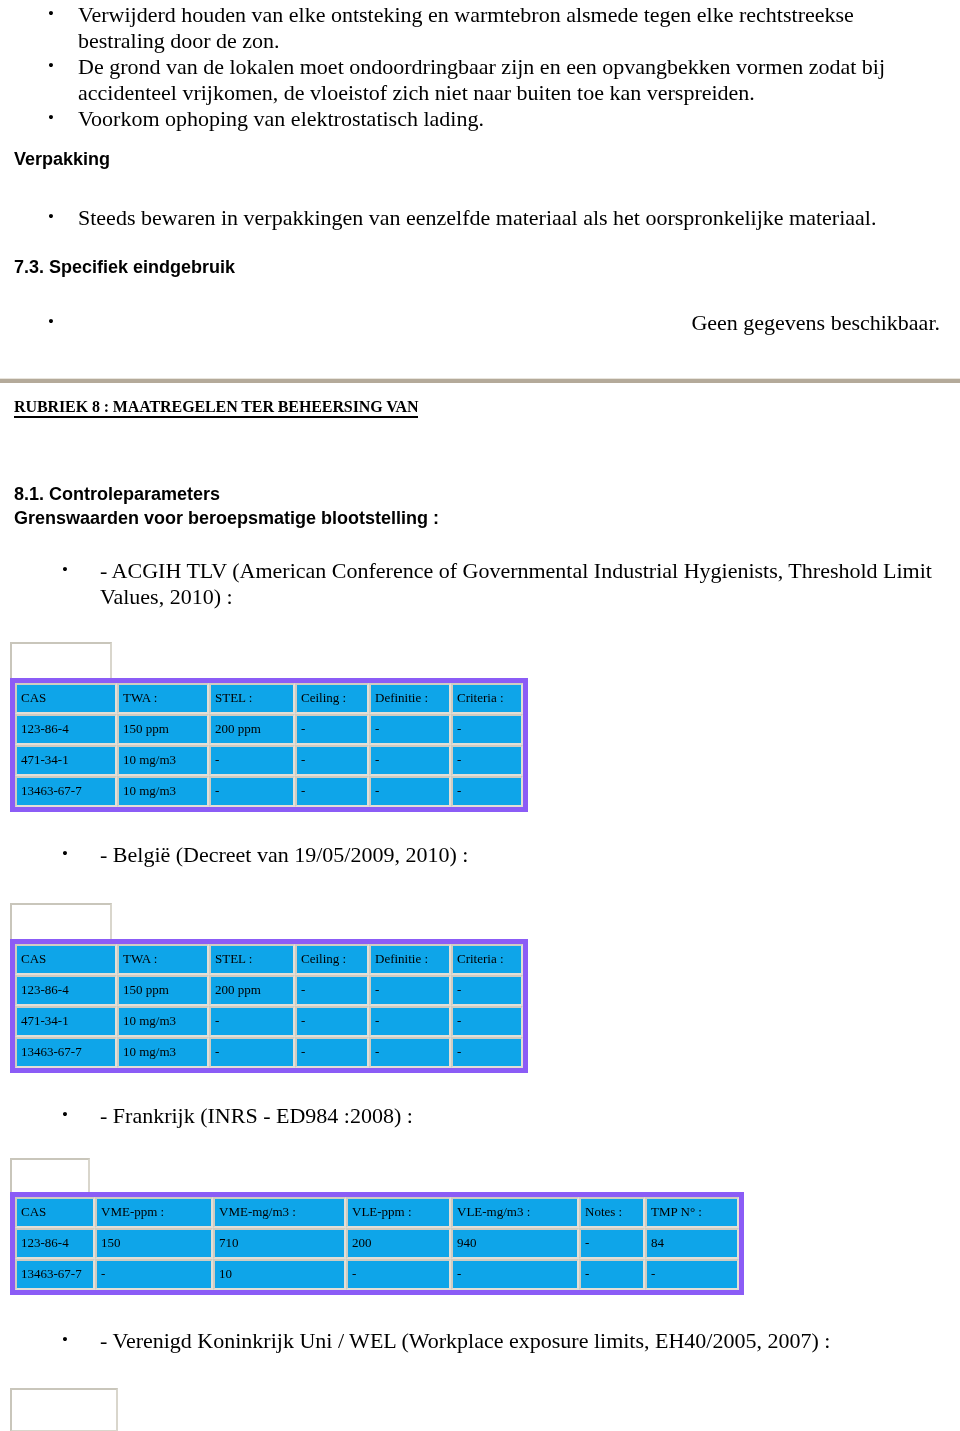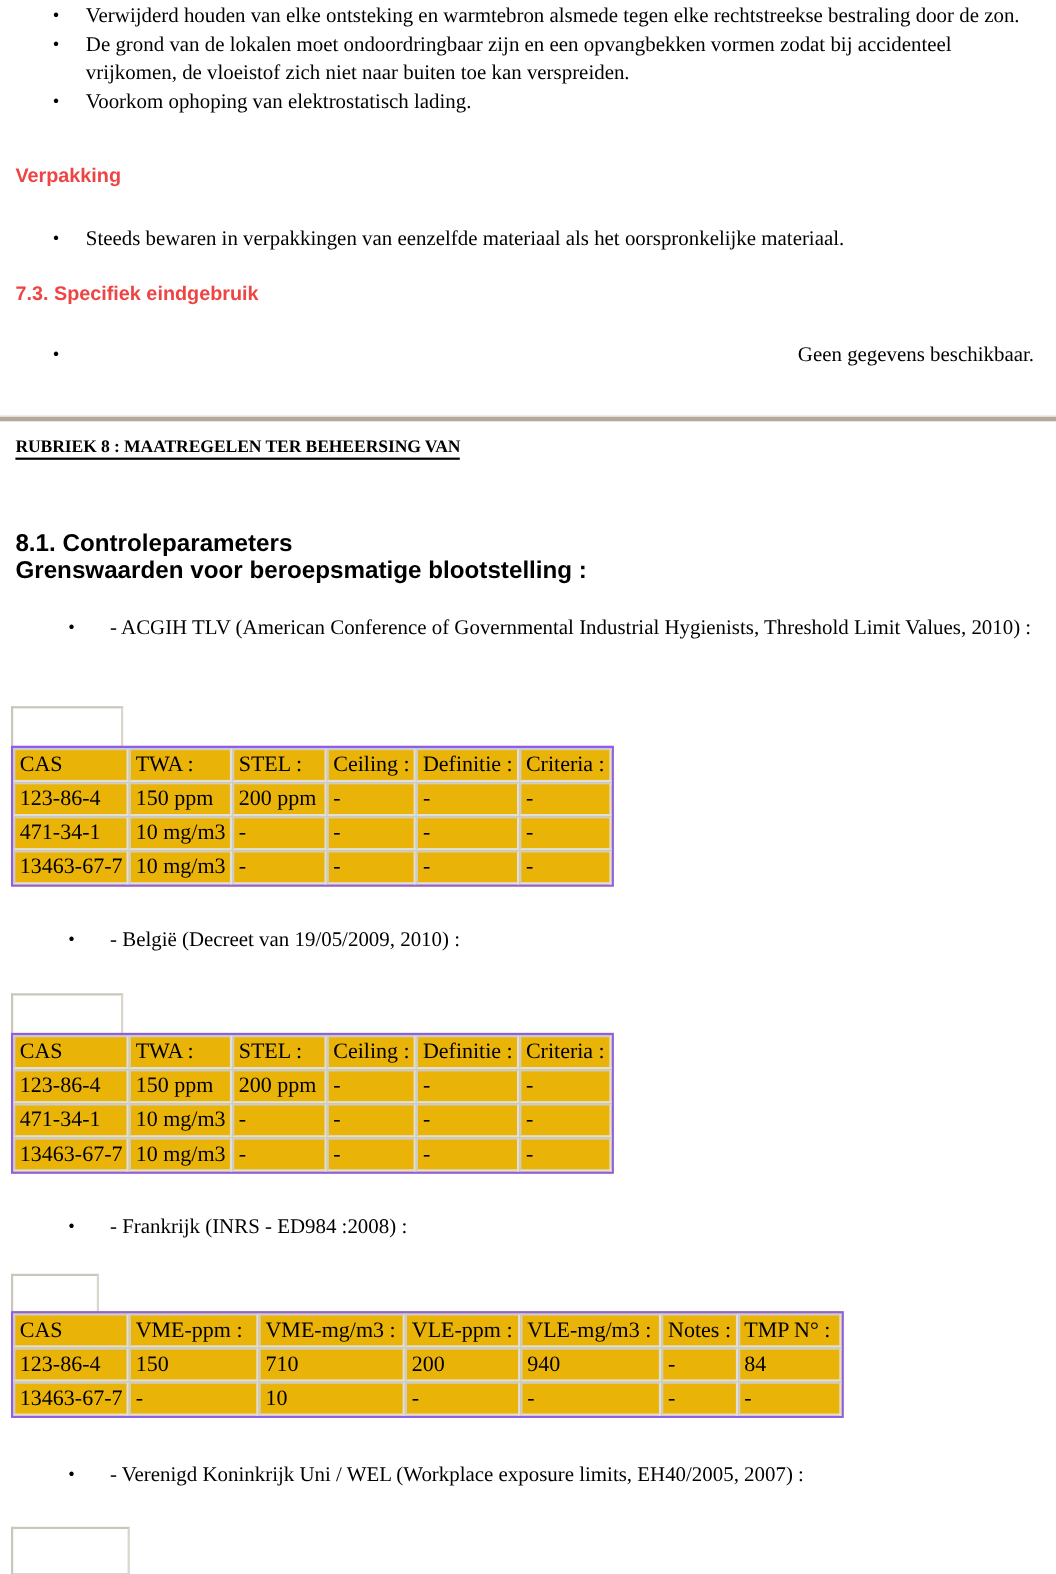--- a/index.html
+++ b/index.html
@@ -25,21 +25,21 @@
 
   
   ul.bullets {
     list-style: none;
     margin: 0;
     padding: 0;
   }
   ul.bullets > li {
     position: relative;
     padding-left: 78px;
-    font-size: 19px;
+    font-size: 22px;
     line-height: 26px;
     margin: 0;
   }
   ul.bullets > li::before {
     content: "\2022";
     position: absolute;
     left: 48px;
     top: -1px;
     font-size: 17px;
     line-height: 26px;
@@ -60,21 +60,21 @@
   .block-top li {
     padding-right: 8px;
   }
 
   
   .heading-bold {
     font-family: "Liberation Sans", "DejaVu Sans", sans-serif;
     font-weight: bold;
     font-size: 18px;
     line-height: 22px;
-    color: #ef4444;
+    color: #000000;
   }
 
   #verpakking-heading {
     position: absolute;
     left: 14px;
     top: 148px;
   }
   #verpakking-list {
     position: absolute;
     left: 0;
@@ -122,21 +122,21 @@
     border-bottom: 2px solid #000;
     padding-bottom: 1px;
   }
 
   #controle-heading {
     position: absolute;
     left: 14px;
     top: 482px;
     font-family: "Liberation Sans", "DejaVu Sans", sans-serif;
     font-weight: bold;
-    font-size: 22px;
+    font-size: 18px;
     line-height: 24px;
   }
   #controle-heading div { white-space: nowrap; }
 
   #acgih-list {
     position: absolute;
     left: 0;
     top: 558px;
     width: 952px;
   }
@@ -145,24 +145,24 @@
   .stub-box {
     border: 2px solid #d9d6cc;
     border-top-color: #c9c6bb;
     border-left-color: #c9c6bb;
     background: #ffffff;
     box-sizing: border-box;
   }
   .lim-table {
     border-collapse: separate;
     border-spacing: 0;
-    border: 2px solid #8b5cf6;
-    background: #eab308;
+    border: 5px solid #8b5cf6;
+    background: #0ea5e9;
     box-sizing: border-box;
-    font-size: 20px;
+    font-size: 13px;
     line-height: 24px;
   }
   .lim-table td {
     border: 2px solid #e2dfd6;
     border-top-color: #cfccc2;
     border-left-color: #cfccc2;
     padding: 1px 4px 2px 4px;
     vertical-align: top;
     white-space: nowrap;
     box-sizing: border-box;

